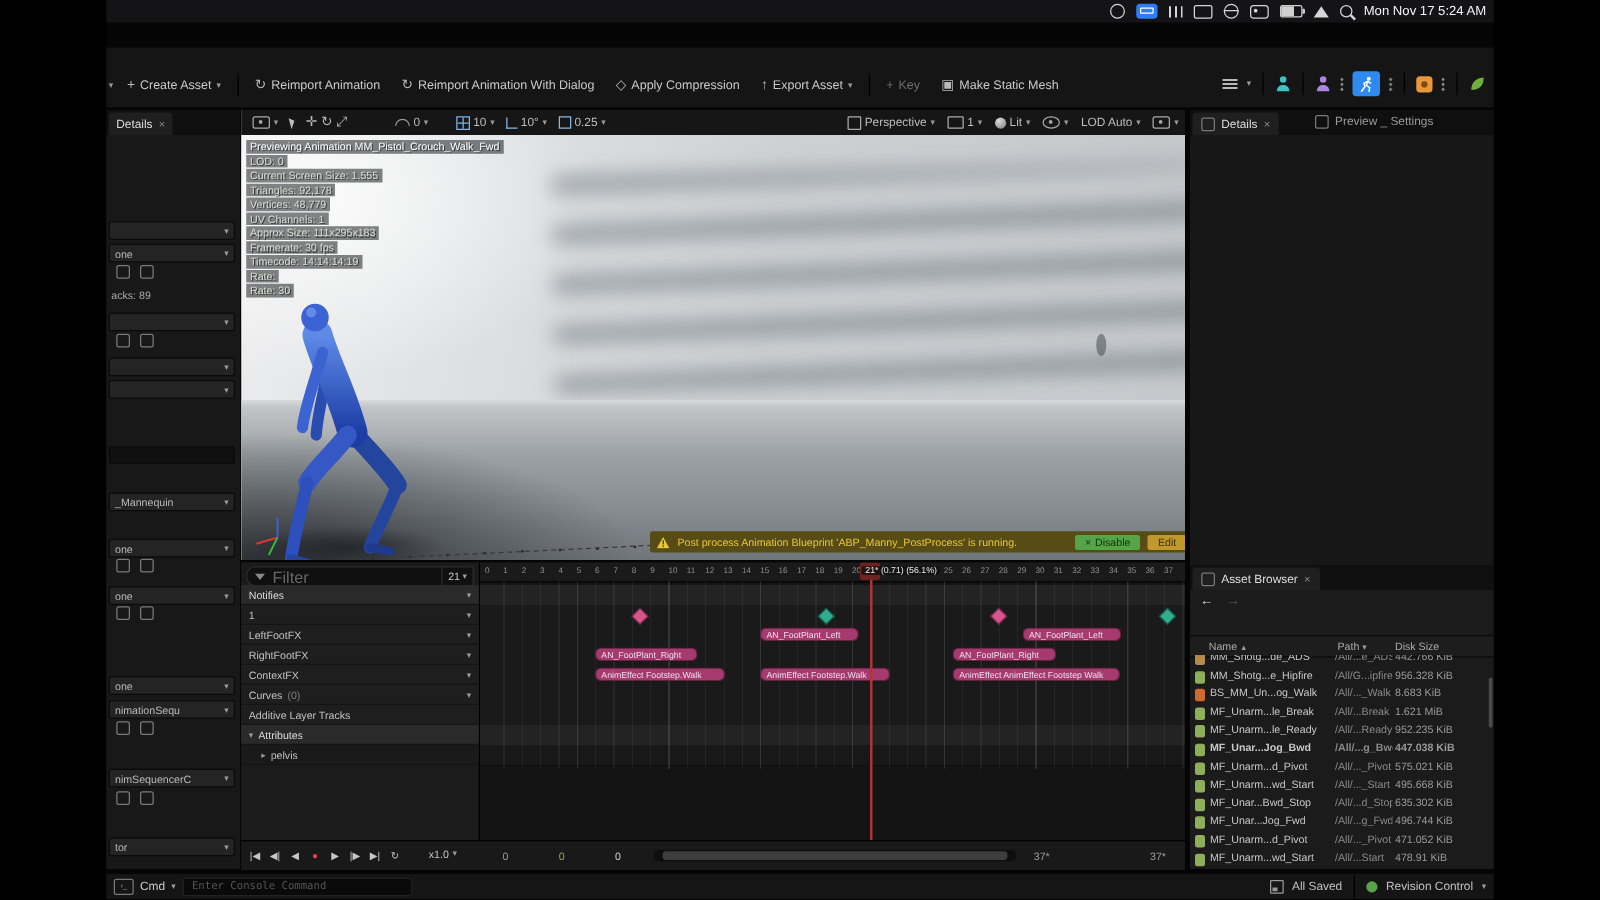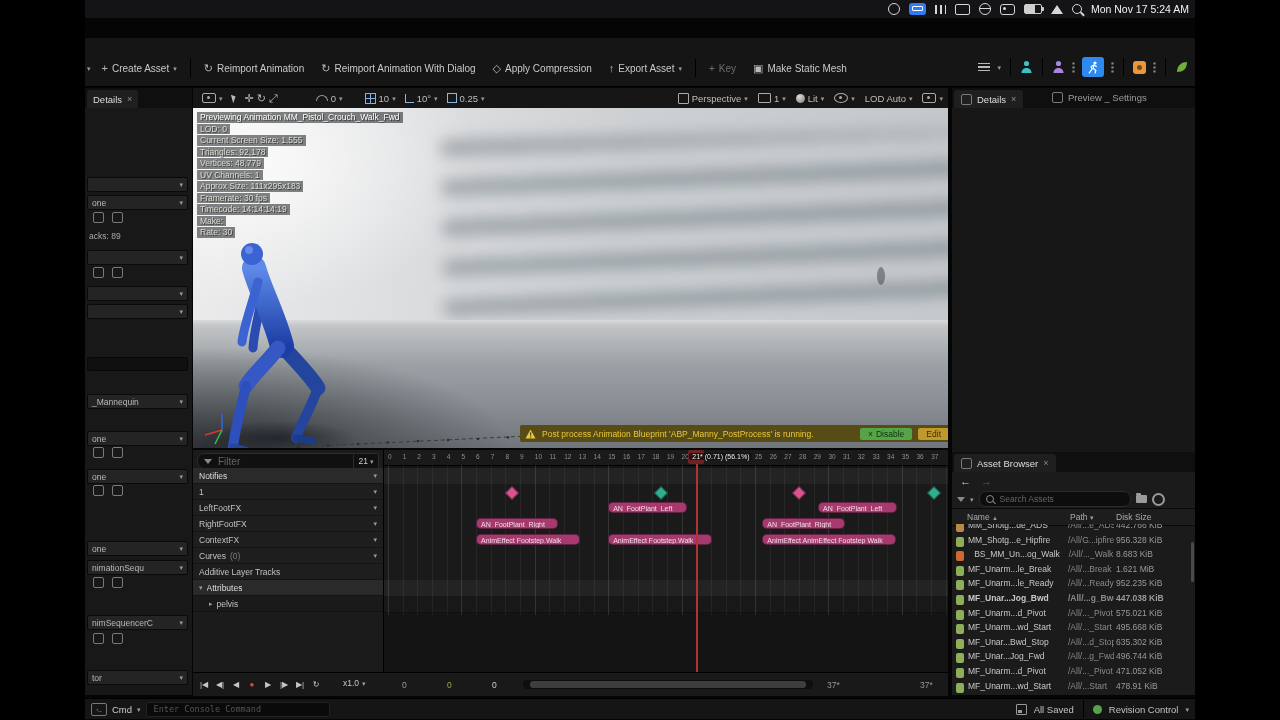--- a/index.html
+++ b/index.html
@@ -84,21 +84,21 @@
   .stat-line{font-size:8.5px;line-height:10.5px;color:#d9ddd3;background:rgba(8,10,12,.5);padding:0 3px;margin-bottom:1px;text-shadow:1px 1px 0 rgba(0,0,0,.55);white-space:nowrap}
   .stat-first{color:#fff}
   .vp-warning{position:absolute;left:327px;top:317px;width:424px;height:17px;display:flex;align-items:center;gap:6px;padding:0 5px;border-radius:2px;z-index:5}
   .warn-text{font-size:8.5px;white-space:nowrap;overflow:hidden;flex:1}
   .warn-btn{font-size:8.5px;padding:1px 8px;border-radius:2px;display:flex;gap:3px;align-items:center;white-space:nowrap}
 
   
   .timeline{position:absolute;left:108px;top:450px;width:755px;height:245px;background:#151515}
   .tl-left{position:absolute;left:0;top:0;width:190px;height:222px;background:#1b1b1b;border-right:1px solid #000}
   .tl-filter{position:absolute;left:4px;top:3px;width:152px;height:14px;background:#101010;border:1px solid #2b2b2b;border-radius:7px;display:flex;align-items:center;gap:4px;padding:0 6px}
-  .tl-filter input{background:transparent;border:none;outline:none;color:#bbb;font-size:10px;width:110px;font-family:"Liberation Sans",sans-serif}
+  .tl-filter input{background:transparent;border:none;outline:none;color:#bbb;font-size:13px;width:110px;font-family:"Liberation Sans",sans-serif}
   .tl-filter input::placeholder{color:#666}
   .ic-funnel{width:0;height:0;border-left:4px solid transparent;border-right:4px solid transparent;border-top:5px solid #8a8a8a}
   .tl-framebox{position:absolute;right:4px;top:3px;width:24px;height:14px;background:#101010;border:1px solid #2b2b2b;border-radius:2px;display:flex;align-items:center;justify-content:center;gap:2px;font-size:8.5px;color:#ccc}
   .tl-row{position:absolute;left:0;width:190px;height:16px;display:flex;align-items:center;gap:4px;padding:0 6px;box-sizing:border-box;font-size:8.5px;color:#c2c2c2;border-bottom:1px solid #141414;background:#1e1e1e}
   .tl-header{background:#2a2a2a;color:#ddd}
   .tl-child{padding-left:16px;background:#1a1a1a}
   .tl-lab{overflow:hidden;white-space:nowrap}
   .tl-suffix{color:#7e7e7e}
   .tl-caret-r{margin-left:auto;font-size:7px;color:#9a9a9a}
   .tl-caret-l{font-size:7px;color:#9a9a9a}
@@ -470,21 +470,21 @@
       <div class="vp-stats">
             <div class="stat-line stat-first">Previewing Animation MM_Pistol_Crouch_Walk_Fwd</div>
             <div class="stat-line">LOD: 0</div>
             <div class="stat-line">Current Screen Size: 1.555</div>
             <div class="stat-line">Triangles: 92,178</div>
             <div class="stat-line">Vertices: 48,779</div>
             <div class="stat-line">UV Channels: 1</div>
             <div class="stat-line">Approx Size: 111x295x183</div>
             <div class="stat-line">Framerate: 30 fps</div>
             <div class="stat-line">Timecode: 14:14:14:19</div>
-            <div class="stat-line">Make:</div>
+            <div class="stat-line">Rate:</div>
             <div class="stat-line">Rate: 30</div>
           </div>
 
       <div class="vp-warning" style="background: rgb(87, 76, 21);">
         <svg width="11" height="10" viewBox="0 0 11 10">
               <path d="M5.5 0.5 L10.5 9.5 L0.5 9.5 Z" fill="#e9c73c"></path>
               <rect x="5" y="3.2" width="1.2" height="3.4" fill="#574c15"></rect>
               <rect x="5" y="7.4" width="1.2" height="1.2" fill="#574c15"></rect>
             </svg>
         <span class="warn-text" style="color: rgb(233, 199, 60);">Post process Animation Blueprint 'ABP_Manny_PostProcess' is running.</span>
@@ -659,49 +659,39 @@
         <div class="rp-tab" style="left:2px">
           <span class="lp-ic"></span>
           <span>Asset Browser</span>
           <span class="lp-x">×</span>
         </div>
       </div>
       <div class="ab-nav">
         <span style="color:#d6d6d6">←</span>
         <span style="color:#5e5e5e">→</span>
       </div>
-      <div class="ab-search">
-        <span class="ic-funnel"></span>
-        <span class="caret">▾</span>
-        <div class="ab-input">
-          <span class="ic-mag"></span>
-          <input placeholder="Search Assets" style="">
-        </div>
-        <span class="ic-folder"></span>
-        <span class="ic-gear"></span>
-      </div>
       <div class="ab-header">
         <span class="ab-h-name"><span>Name</span> <span class="sort-arrow">▲</span></span>
         <span class="ab-h-path"><span>Path</span> <span class="caret">▾</span></span>
         <span class="ab-h-size">Disk Size</span>
       </div>
       <div class="ab-rows">
             <div class="ab-row" style="top: -4px;">
               <span class="ab-ic" style="background: rgb(183, 137, 74);"></span>
               <span class="ab-name">MM_Shotg...de_ADS</span>
               <span class="ab-path">/All/...e_ADS</span>
               <span class="ab-size">442.766 KiB</span>
             </div>
             <div class="ab-row" style="top: 10.6px;">
               <span class="ab-ic" style="background: rgb(143, 174, 90);"></span>
               <span class="ab-name">MM_Shotg...e_Hipfire</span>
               <span class="ab-path">/All/G...ipfire</span>
               <span class="ab-size">956.328 KiB</span>
             </div>
-            <div class="ab-row" style="top: 25.2px; text-align: center;">
+            <div class="ab-row" style="top: 25.2px;">
               <span class="ab-ic" style="background: rgb(207, 106, 47);"></span>
               <span class="ab-name">BS_MM_Un...og_Walk</span>
               <span class="ab-path">/All/..._Walk</span>
               <span class="ab-size">8.683 KiB</span>
             </div>
             <div class="ab-row" style="top: 39.8px;">
               <span class="ab-ic" style="background: rgb(143, 174, 90);"></span>
               <span class="ab-name">MF_Unarm...le_Break</span>
               <span class="ab-path">/All/...Break</span>
               <span class="ab-size">1.621 MiB</span>

